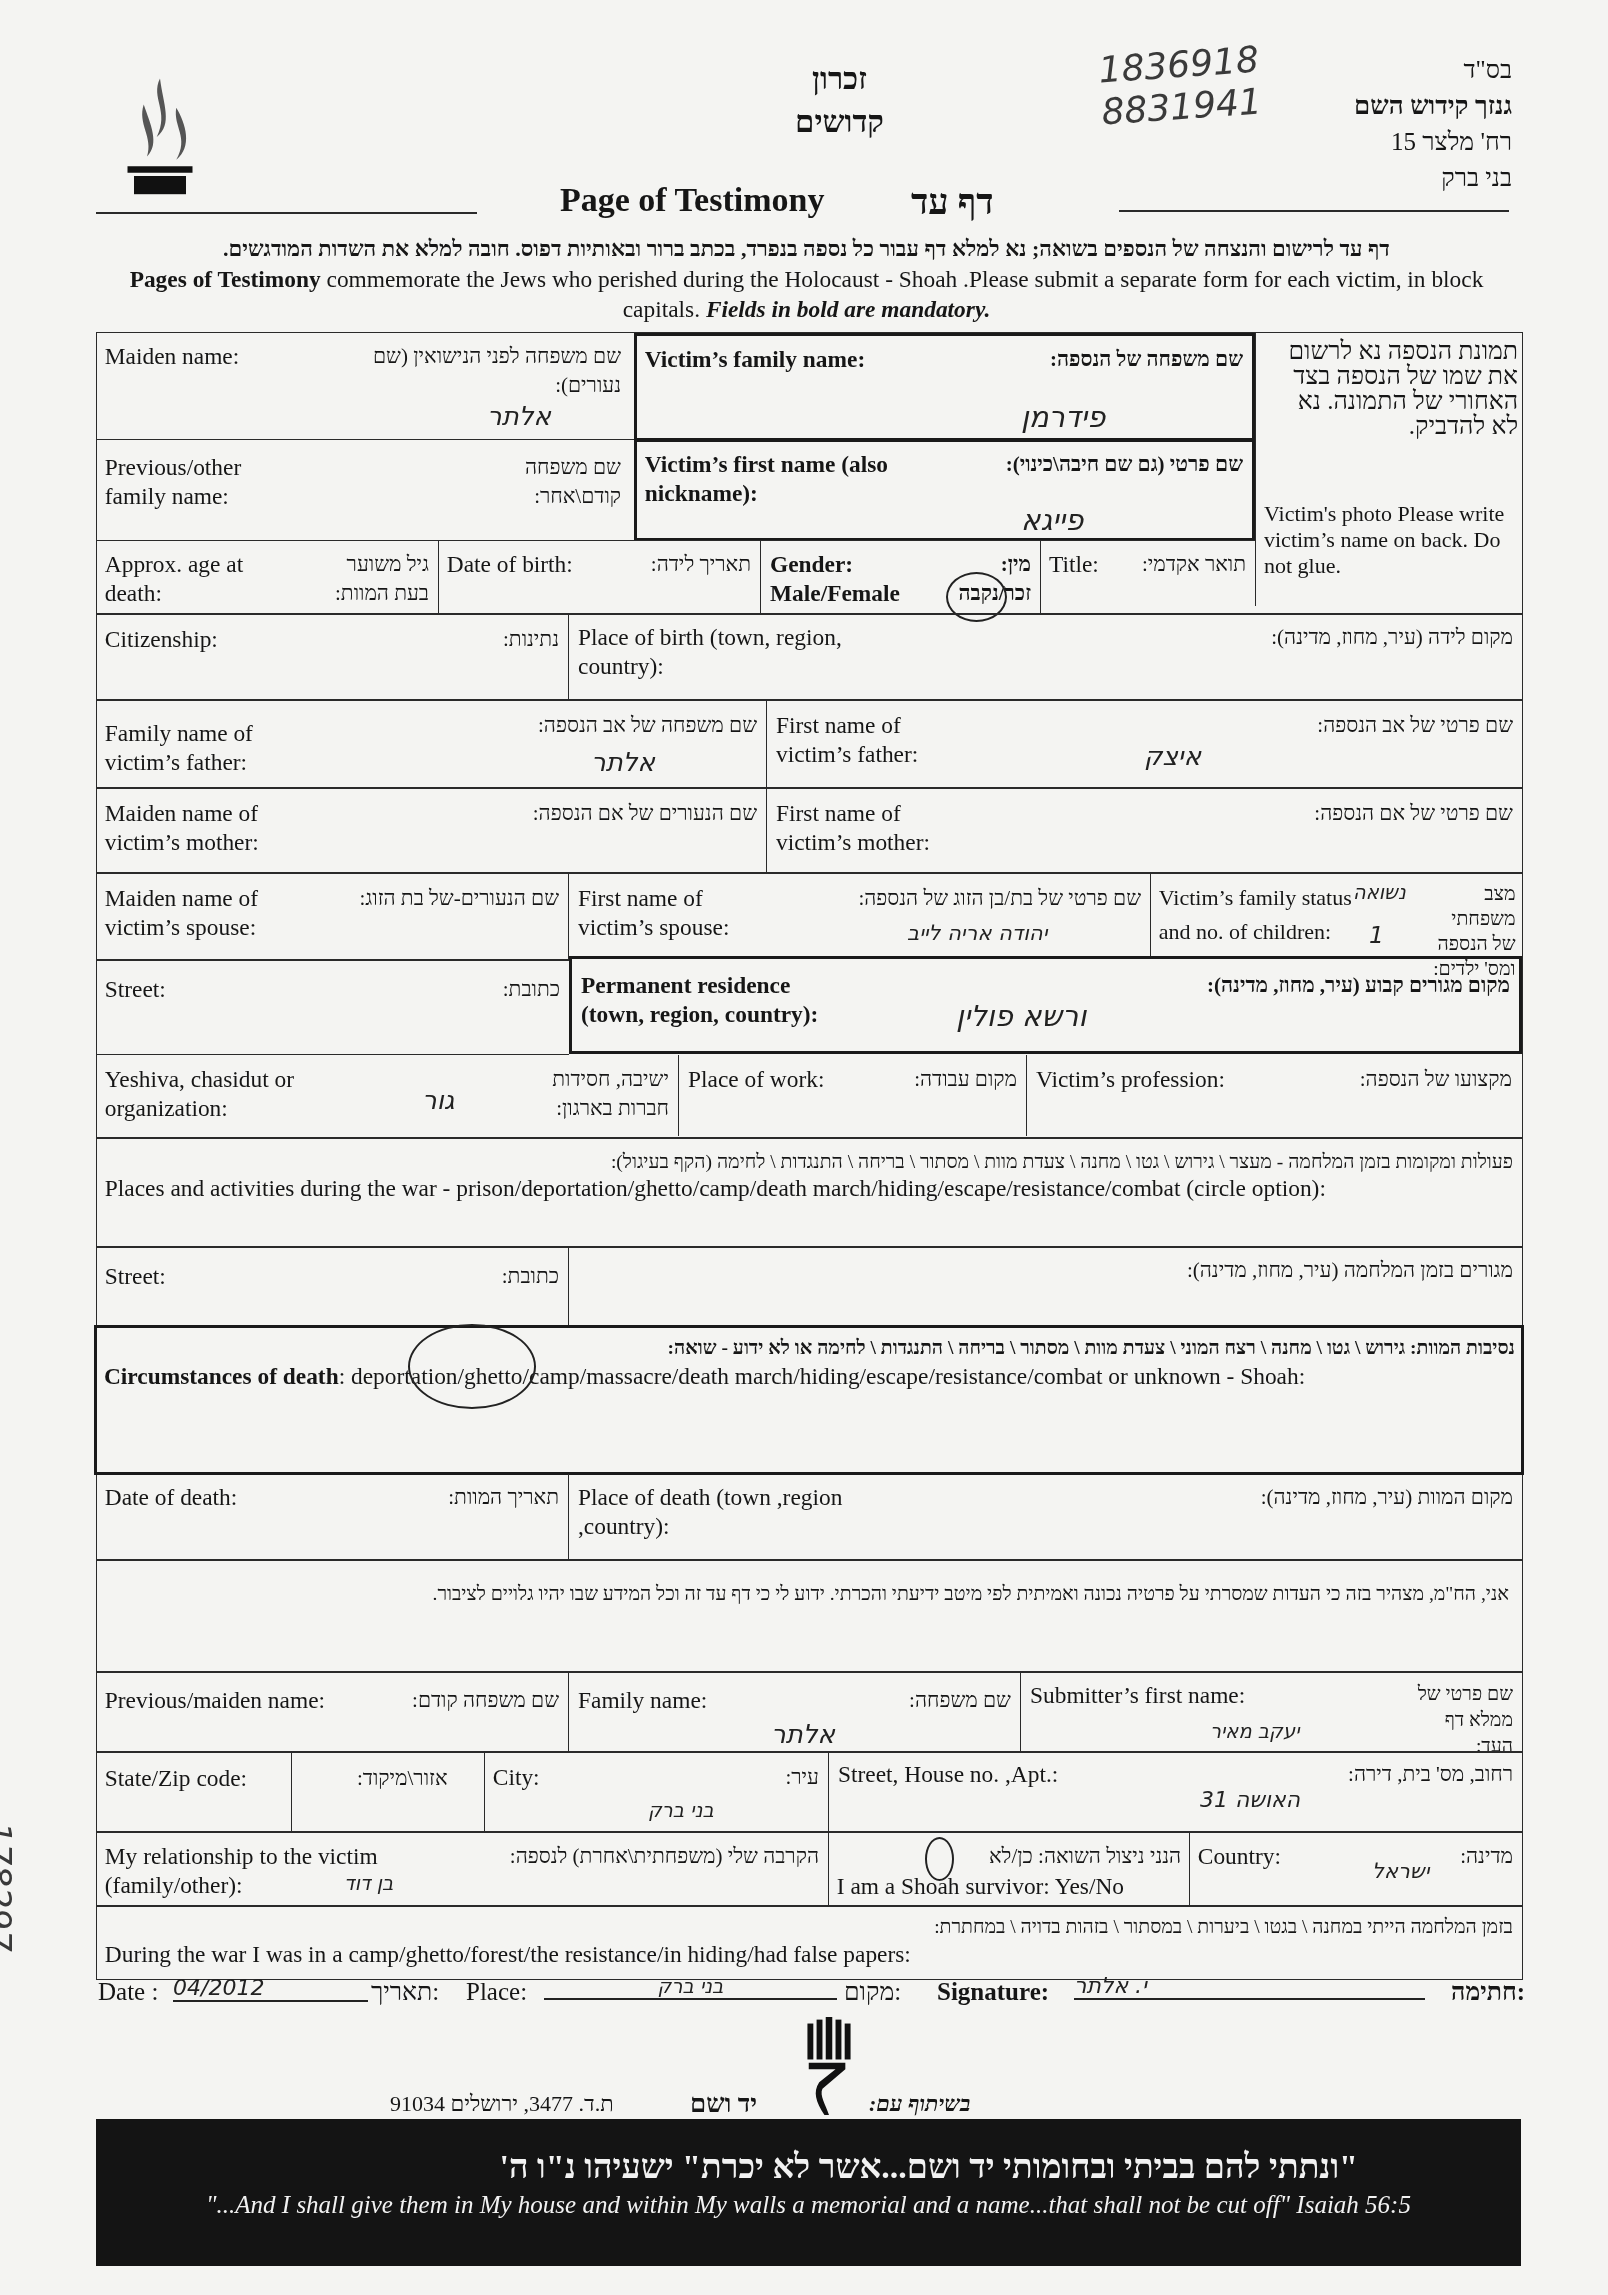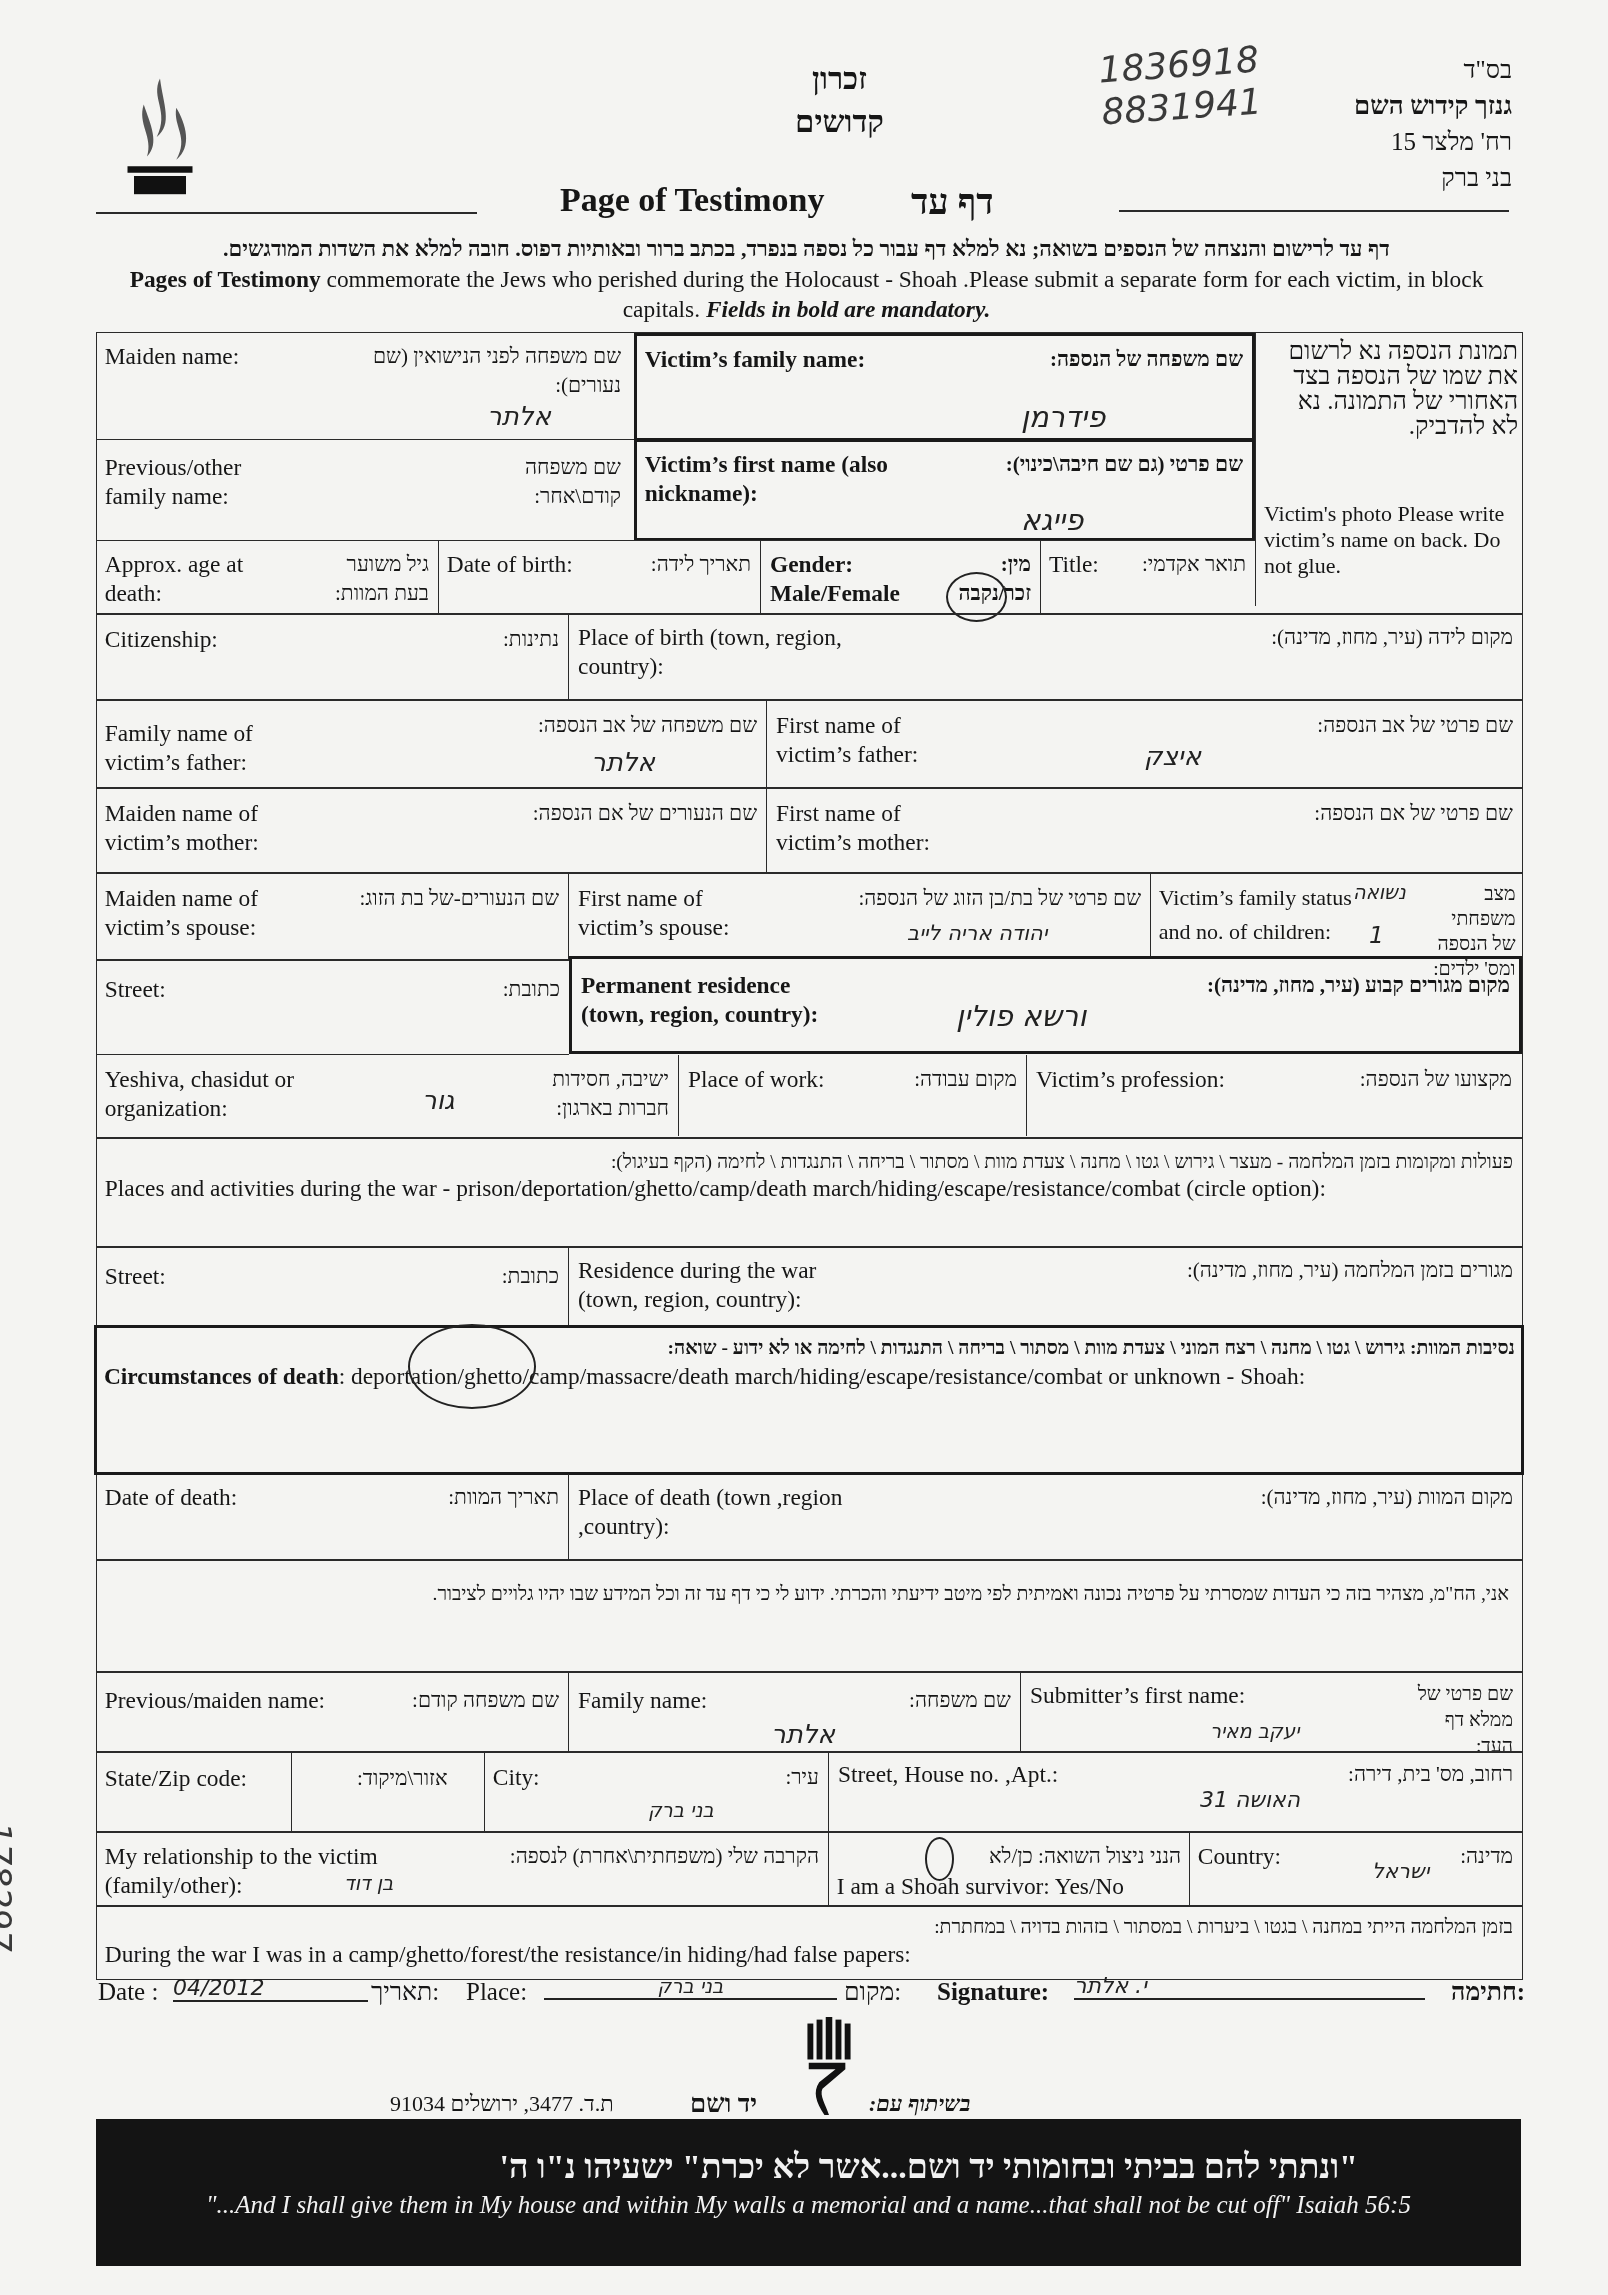--- a/index.html
+++ b/index.html
@@ -202,21 +202,20 @@
     <div class="lbl-he" style="right:9px;top:7.8px;width:1405px;font-size:19.5px;">פעולות ומקומות בזמן המלחמה - מעצר \ גירוש \ גטו \ מחנה \ צעדת מוות \ מסתור \ בריחה \ התנגדות \ לחימה (הקף בעיגול):</div>
     <div class="lbl" style="left:7.8px;top:35px;width:1412px;">Places and activities during the war - prison/deportation/ghetto/camp/death march/hiding/escape/resistance/combat (circle option):</div>
   </div>
   <div class="line" style="left:0;top:913px;width:1425px;height:2px;"></div>
 
   <div class="cell" style="left:0;top:915px;width:472px;height:78px;border-right:0.7px solid #2a2a2a;">
     <div class="lbl" style="left:7.8px;top:14.3px;">Street:</div>
     <div class="lbl-he" style="right:9px;top:14.3px;">כתובת:</div>
   </div>
   <div class="cell" style="left:472px;top:915px;width:953px;height:78px;">
-    <div class="lbl" style="left:9px;top:7.8px;width:273px;">Residence during the war (town, region, country):</div>
     <div class="lbl-he" style="right:9px;top:7.8px;">מגורים בזמן המלחמה (עיר, מחוז, מדינה):</div>
   </div>
 
   <div class="cell thick" style="left:-2.6px;top:992px;width:1430px;height:150px;">
     <div class="lbl-he bold" style="right:6.5px;top:5.2px;width:1412px;font-size:19.5px;">נסיבות המוות: גירוש \ גטו \ מחנה \ רצח המוני \ צעדת מוות \ מסתור \ בריחה \ התנגדות \ לחימה או לא ידוע - שואה:</div>
     <div class="lbl" style="left:6.5px;top:34px;width:1412px;"><span class="bold">Circumstances of death</span><span>: deportation/ghetto/camp/massacre/death march/hiding/escape/resistance/combat or unknown - Shoah:</span></div>
     <div class="circle" style="left:311px;top:-3.9px;width:124px;height:81px;"></div>
   </div>
 
   <div class="cell" style="left:0;top:1141px;width:472px;height:85px;border-right:0.7px solid #2a2a2a;">

